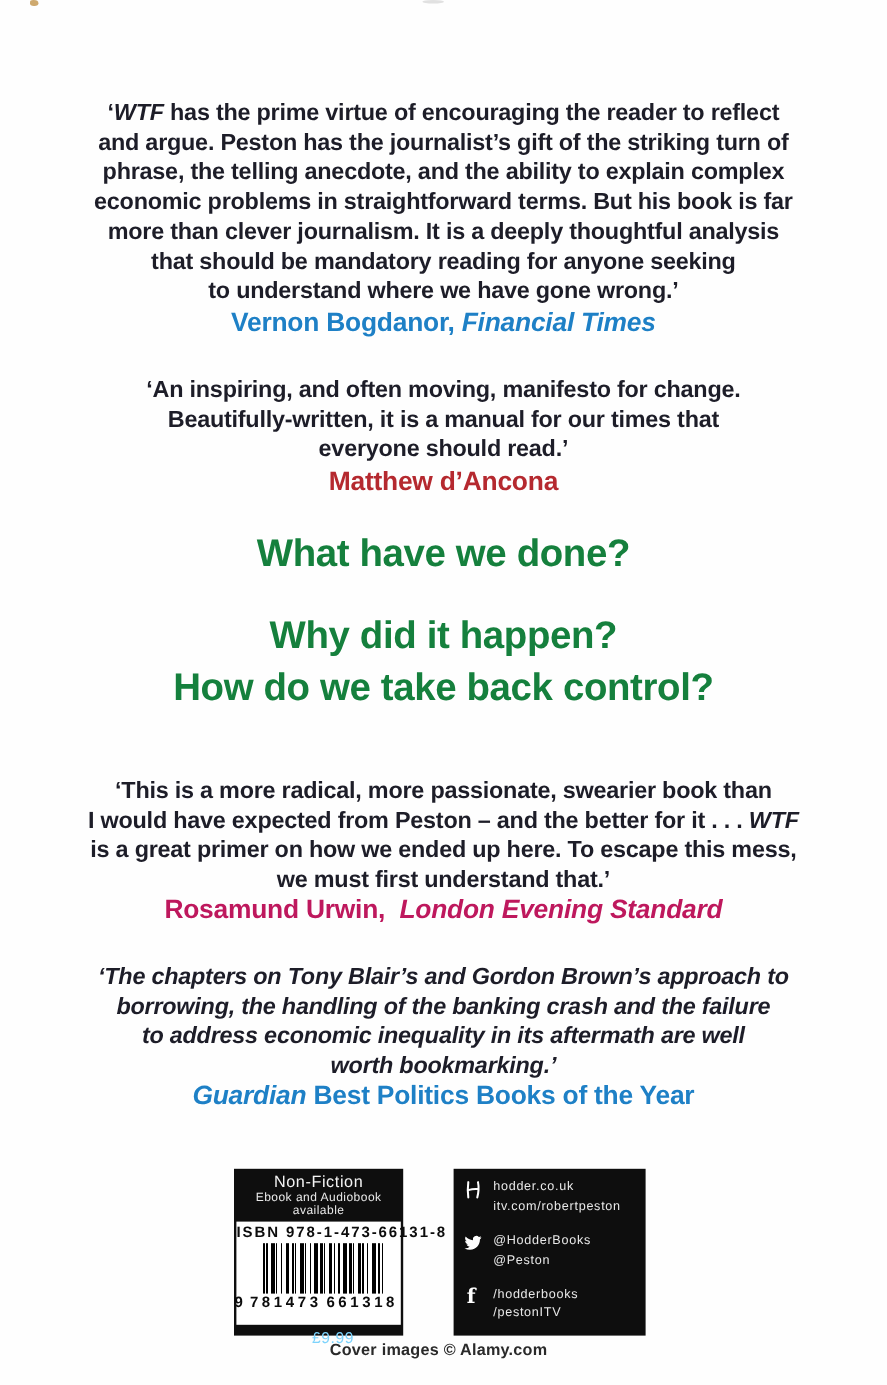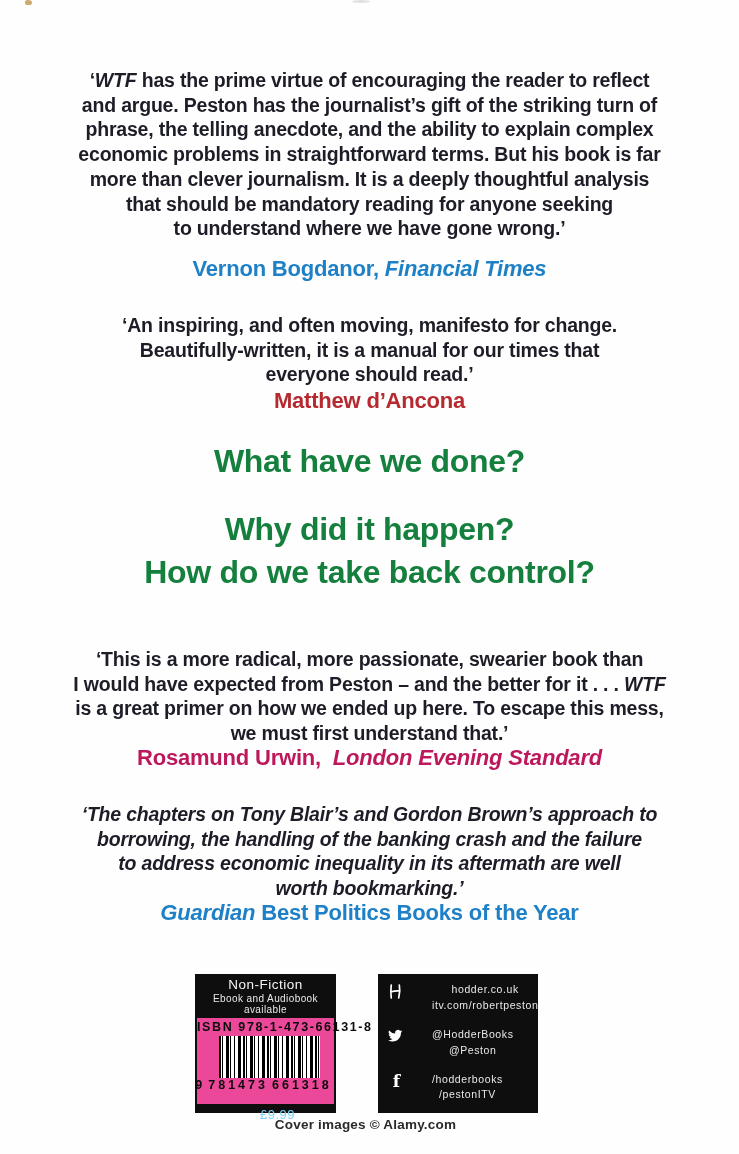--- a/index.html
+++ b/index.html
@@ -24,48 +24,48 @@
     font-weight:bold;font-size:32px;letter-spacing:-0.3px;color:#15803d;
   }
   
   .speck1{position:absolute;left:25px;top:0;width:7px;height:5px;background:#c59a55;border-radius:40% 60% 50% 50%;opacity:.85;}
   .speck2{position:absolute;left:352px;top:0;width:18px;height:3px;background:#c9c9c9;opacity:.55;border-radius:50%;}
   
   .panel{position:absolute;top:974px;height:139px;background:#0e0e0e;color:#fff;box-sizing:border-box;}
   .panel-left{left:195px;width:141px;text-align:center;}
   .cat{font-size:13.5px;letter-spacing:.5px;padding-top:3px;color:#f4f4f4;}
   .avail{font-size:10px;letter-spacing:.4px;color:#e9e9e9;margin-top:1px;}
-  .bc-white{background:#ec4899;color:#0c0c0c;margin:3px 2px 0 2px;height:86px;box-sizing:border-box;padding-top:2px;}
+  .bc-white{background:#ffffff;color:#0c0c0c;margin:3px 2px 0 2px;height:86px;box-sizing:border-box;padding-top:2px;}
   .isbn{font-size:12.5px;font-weight:bold;letter-spacing:1.6px;white-space:nowrap;}
   .bars{
     height:42px;margin:2px 14px 0 22px;
     background:repeating-linear-gradient(90deg,
       #000 0 2px,#fff 2px 3px,#000 3px 4px,#fff 4px 7px,
       #000 7px 10px,#fff 10px 11px,#000 11px 12px,#fff 12px 15px,
       #000 15px 16px,#fff 16px 19px,#000 19px 22px,#fff 22px 24px);
   }
   .bc-row{display:flex;align-items:flex-start;justify-content:center;margin-top:0;height:17px;}
   .bc-row .guard{width:2px;height:13px;background:#000;margin:0 2px;}
   .bc-lead{font-size:12.5px;font-weight:bold;margin-right:2px;line-height:15px;}
   .bc-group{font-size:12.5px;font-weight:bold;letter-spacing:3px;line-height:15px;}
   .price{font-size:13px;color:#7dd3fc;margin-top:3px;letter-spacing:.5px;margin-left:24px;}
   .panel-right{left:378px;width:160px;display:flex;flex-direction:column;justify-content:space-between;padding:8px 8px 10px 8px;}
-  .soc-row{display:flex;align-items:flex-start;text-align:center;gap:21px;}
+  .soc-row{display:flex;align-items:flex-start;text-align:left;}
   .soc-icon{width:18px;flex:0 0 18px;margin-right:7px;margin-top:1px;}
   .soc-lines{font-size:10.5px;line-height:1.5;letter-spacing:.6px;color:#e8e8e8;white-space:pre;}
   .fb-glyph{font-family:"DejaVu Serif",serif;font-weight:bold;font-size:17px;color:#fff;line-height:17px;padding-left:3px;}
   .caption{font-size:13.5px;font-weight:bold;color:#2a2a2a;letter-spacing:.2px;}
 </style>
 </head>
 <body>
 
 <div class="speck1"></div>
 <div class="speck2"></div>
 
-<div class="abs quote" style="top:68px;"><span class="pl">‘</span><span class="it">WTF</span><span> has the prime virtue of encouraging the reader to reflect
+<div class="abs quote" style="top:82px;"><span class="pl">‘</span><span class="it">WTF</span><span> has the prime virtue of encouraging the reader to reflect
 and argue. Peston has the journalist’s gift of the striking turn of
 phrase, the telling anecdote, and the ability to explain complex
 economic problems in straightforward terms. But his book is far
 more than clever journalism. It is a deeply thoughtful analysis
 that should be mandatory reading for anyone seeking
 to understand where we have gone wrong.’</span></div>
 <div class="abs attr attr-blue" style="top:256px;"><span>Vernon Bogdanor, </span><span class="it">Financial Times</span></div>
 
 <div class="abs quote" style="top:313px;"><span>‘An inspiring, and often moving, manifesto for change.
 Beautifully-written, it is a manual for our times that

